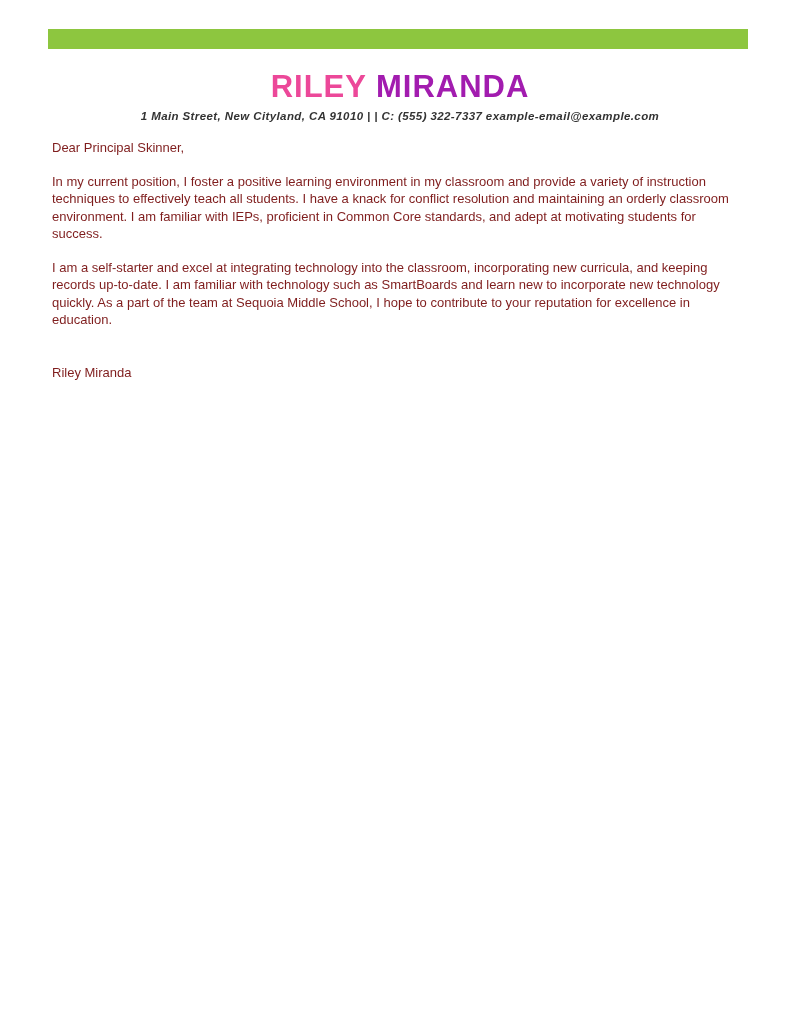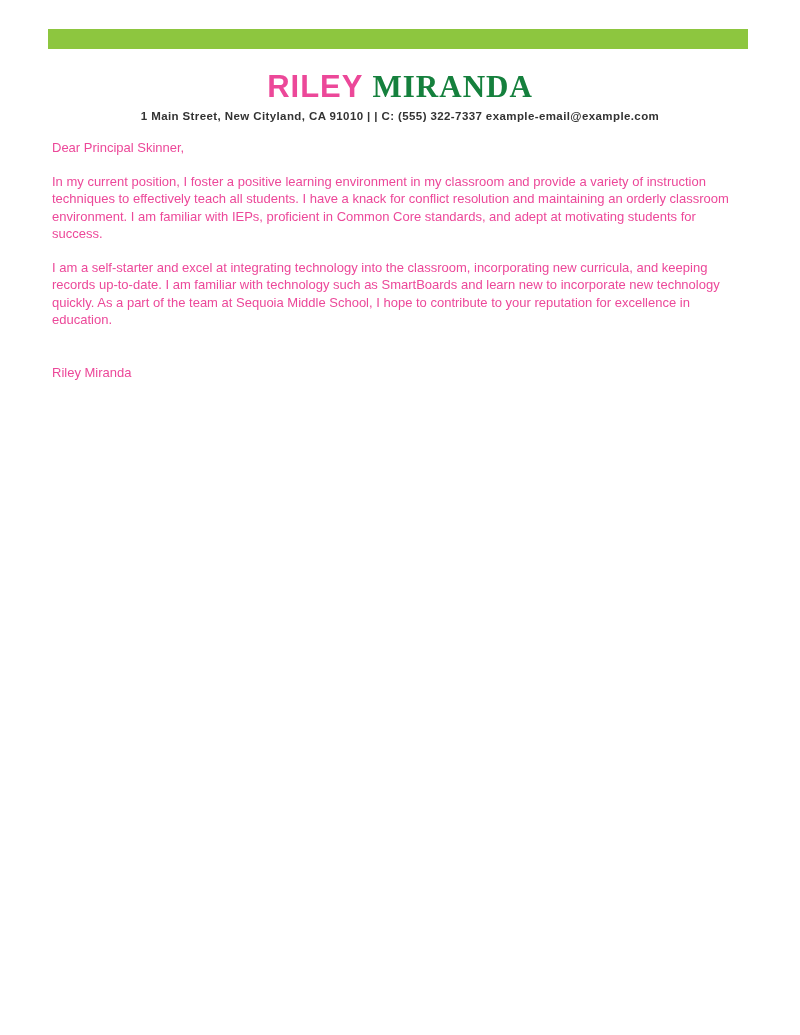--- a/index.html
+++ b/index.html
@@ -34,36 +34,37 @@
   }
   .full-name {
     margin: 0;
     font-size: 31px;
     font-weight: 700;
     letter-spacing: 1px;
     line-height: 38px;
     font-family: "Liberation Sans", sans-serif;
   }
   .name-first { color: #ec4899; }
-  .name-last  { color: #15803d; font-family: Liberation Serif, serif; }
+  .name-last  { color: #a21caf; }
   .contact-line {
     margin: 4px 0 0 0;
     font-size: 11.5px;
     font-weight: 700;
     letter-spacing: 0.4px;
     color: #333333;
+    font-style: italic;
   }
   .letter-body {
     position: absolute;
     top: 139px;
     left: 52px;
     width: 686px;
     font-size: 13px;
     line-height: 17.5px;
-    color: #ec4899;
+    color: #7f1d1d;
   }
   .letter-body p {
     margin: 0 0 16px 0;
   }
   .signature {
     margin-top: 35px !important;
   }
 </style>
 </head>
 <body>

